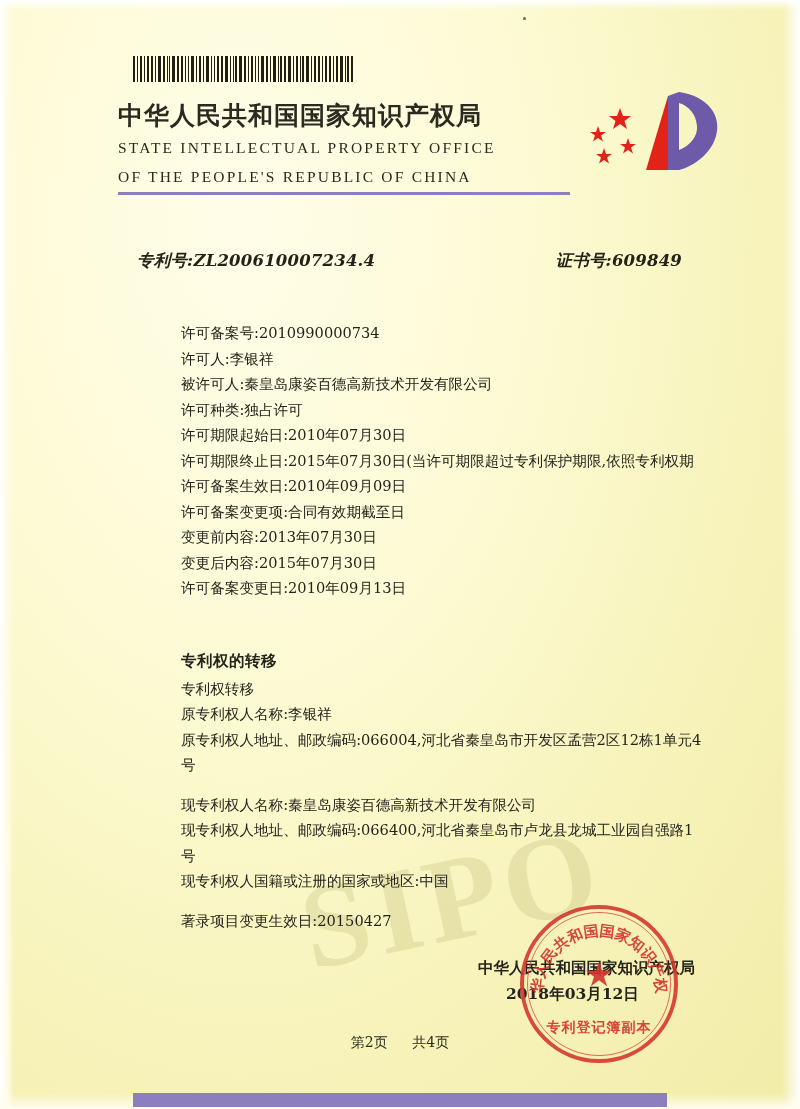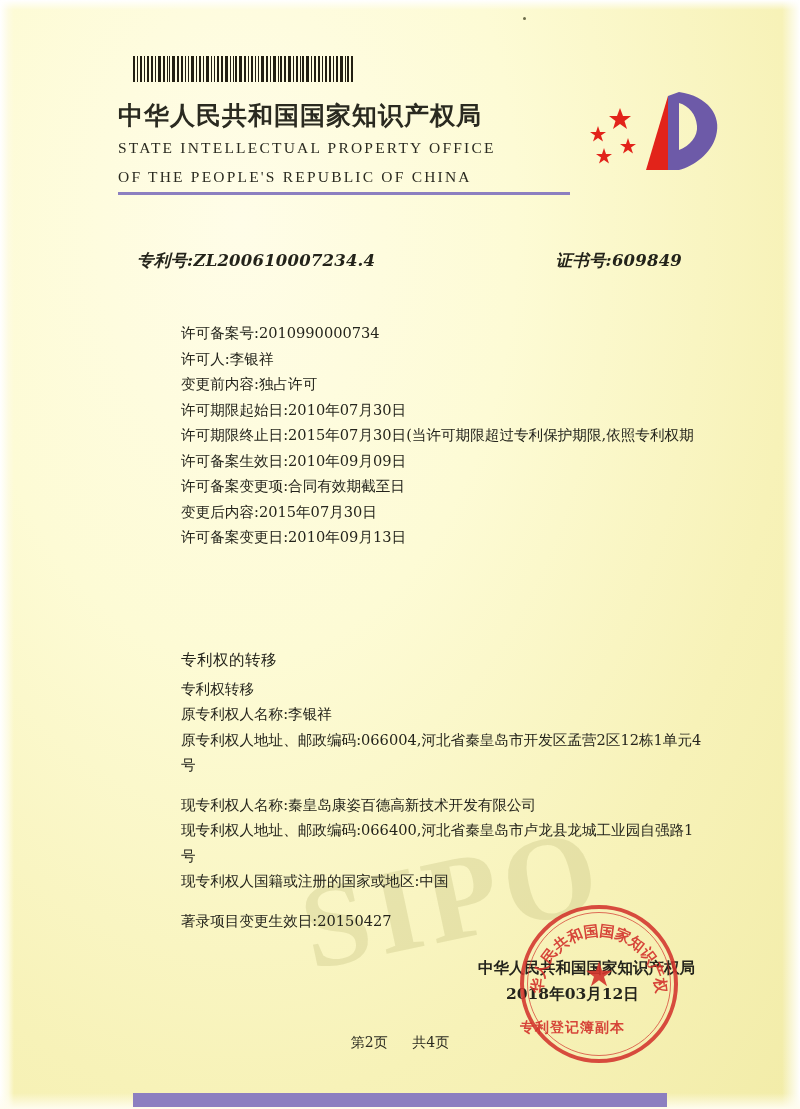--- a/index.html
+++ b/index.html
@@ -142,21 +142,21 @@
     color: #24241c;
     line-height: 25.5px;
     margin-left: 44px;
   }
   .block .ln {
     white-space: pre-wrap;
   }
   #license-block { top: 320px; }
   #transfer-block { top: 648px; }
   .sec-title {
-    font-weight: normal;
+    font-weight: bold;
     font-size: 15.5px;
     letter-spacing: 0.5px;
     margin-bottom: 2px;
   }
   .gap-md { height: 14px; }
 
   
   .watermark {
     position: absolute;
     left: 300px;
@@ -230,21 +230,21 @@
     font-family: "DejaVu Serif", serif;
     font-size: 15px;
     font-weight: bold;
     opacity: .9;
   }
   .seal .bottom-text {
     position: absolute;
     left: 0;
     right: 0;
     bottom: 26px;
-    text-align: left;
+    text-align: center;
     color: #d3332c;
     font-family: "DejaVu Serif", serif;
     font-size: 14px;
     font-weight: bold;
     opacity: .9;
     letter-spacing: 1px;
   }
 
   
   .footer {
@@ -368,25 +368,27 @@
   <div class="idrow">
     <div class="num">专利号:ZL200610007234.4</div>
     <div class="num">证书号:609849</div>
   </div>
 
   <div class="watermark">SIPO</div>
 
   <div class="block" id="license-block">
       <div class="ln">许可备案号:2010990000734</div>
       <div class="ln">许可人:李银祥</div>
-      <div class="ln">变更前内容:独占许可</div>
+      <div class="ln">被许可人:秦皇岛康姿百德高新技术开发有限公司</div>
+      <div class="ln">许可种类:独占许可</div>
       <div class="ln">许可期限起始日:2010年07月30日</div>
       <div class="ln">许可期限终止日:2015年07月30日(当许可期限超过专利保护期限,依照专利权期</div>
       <div class="ln">许可备案生效日:2010年09月09日</div>
       <div class="ln">许可备案变更项:合同有效期截至日</div>
+      <div class="ln">变更前内容:2013年07月30日</div>
       <div class="ln">变更后内容:2015年07月30日</div>
       <div class="ln">许可备案变更日:2010年09月13日</div>
     </div>
 
   <div class="block" id="transfer-block">
       <div class="ln sec-title">专利权的转移</div>
       <div class="ln">专利权转移</div>
       <div class="ln">原专利权人名称:李银祥</div>
       <div class="ln">原专利权人地址、邮政编码:066004,河北省秦皇岛市开发区孟营2区12栋1单元4</div>
       <div class="ln">号</div>

